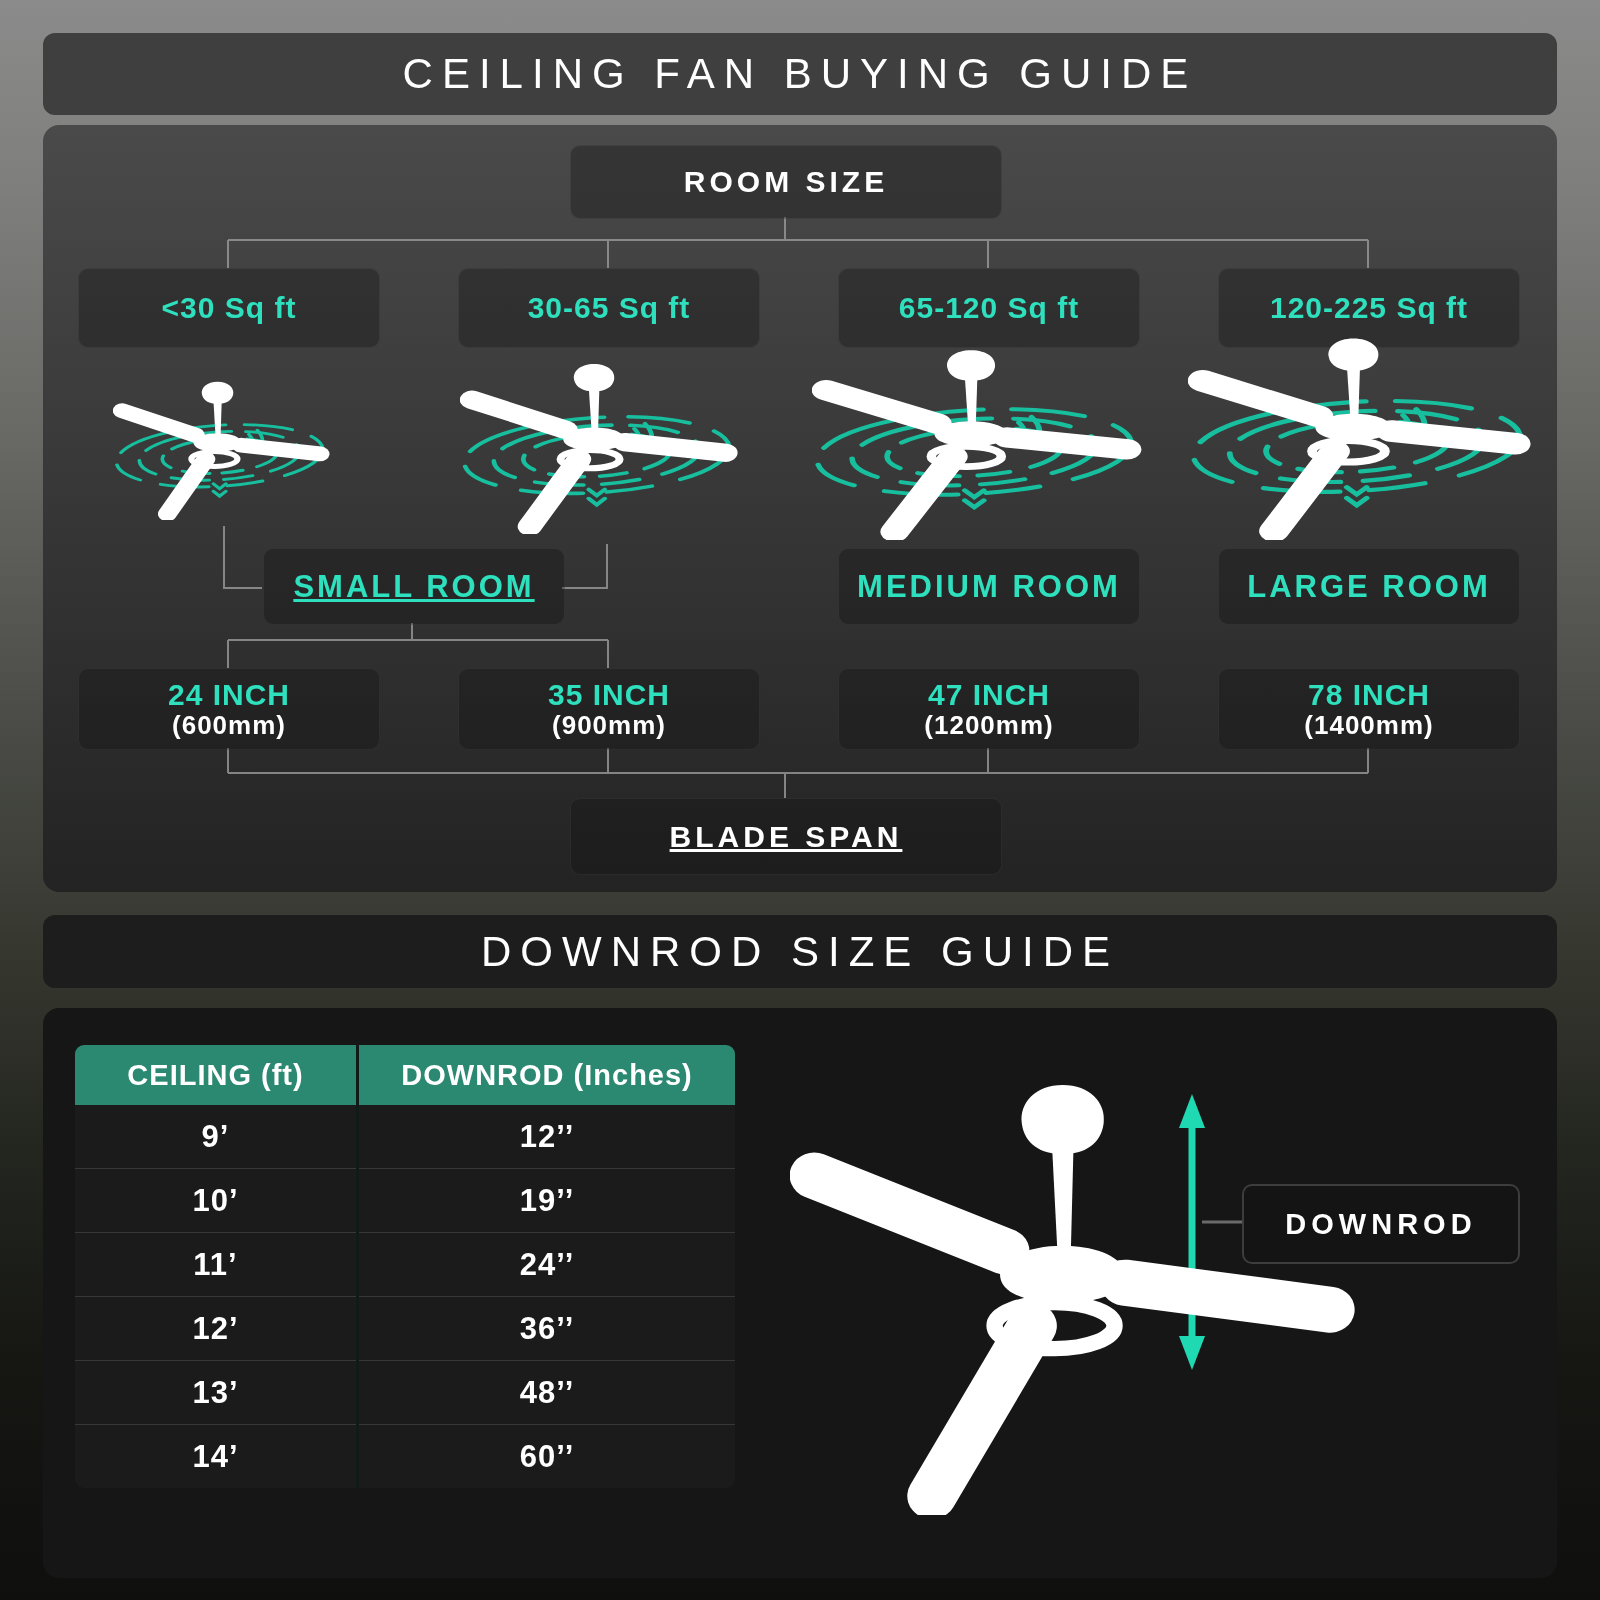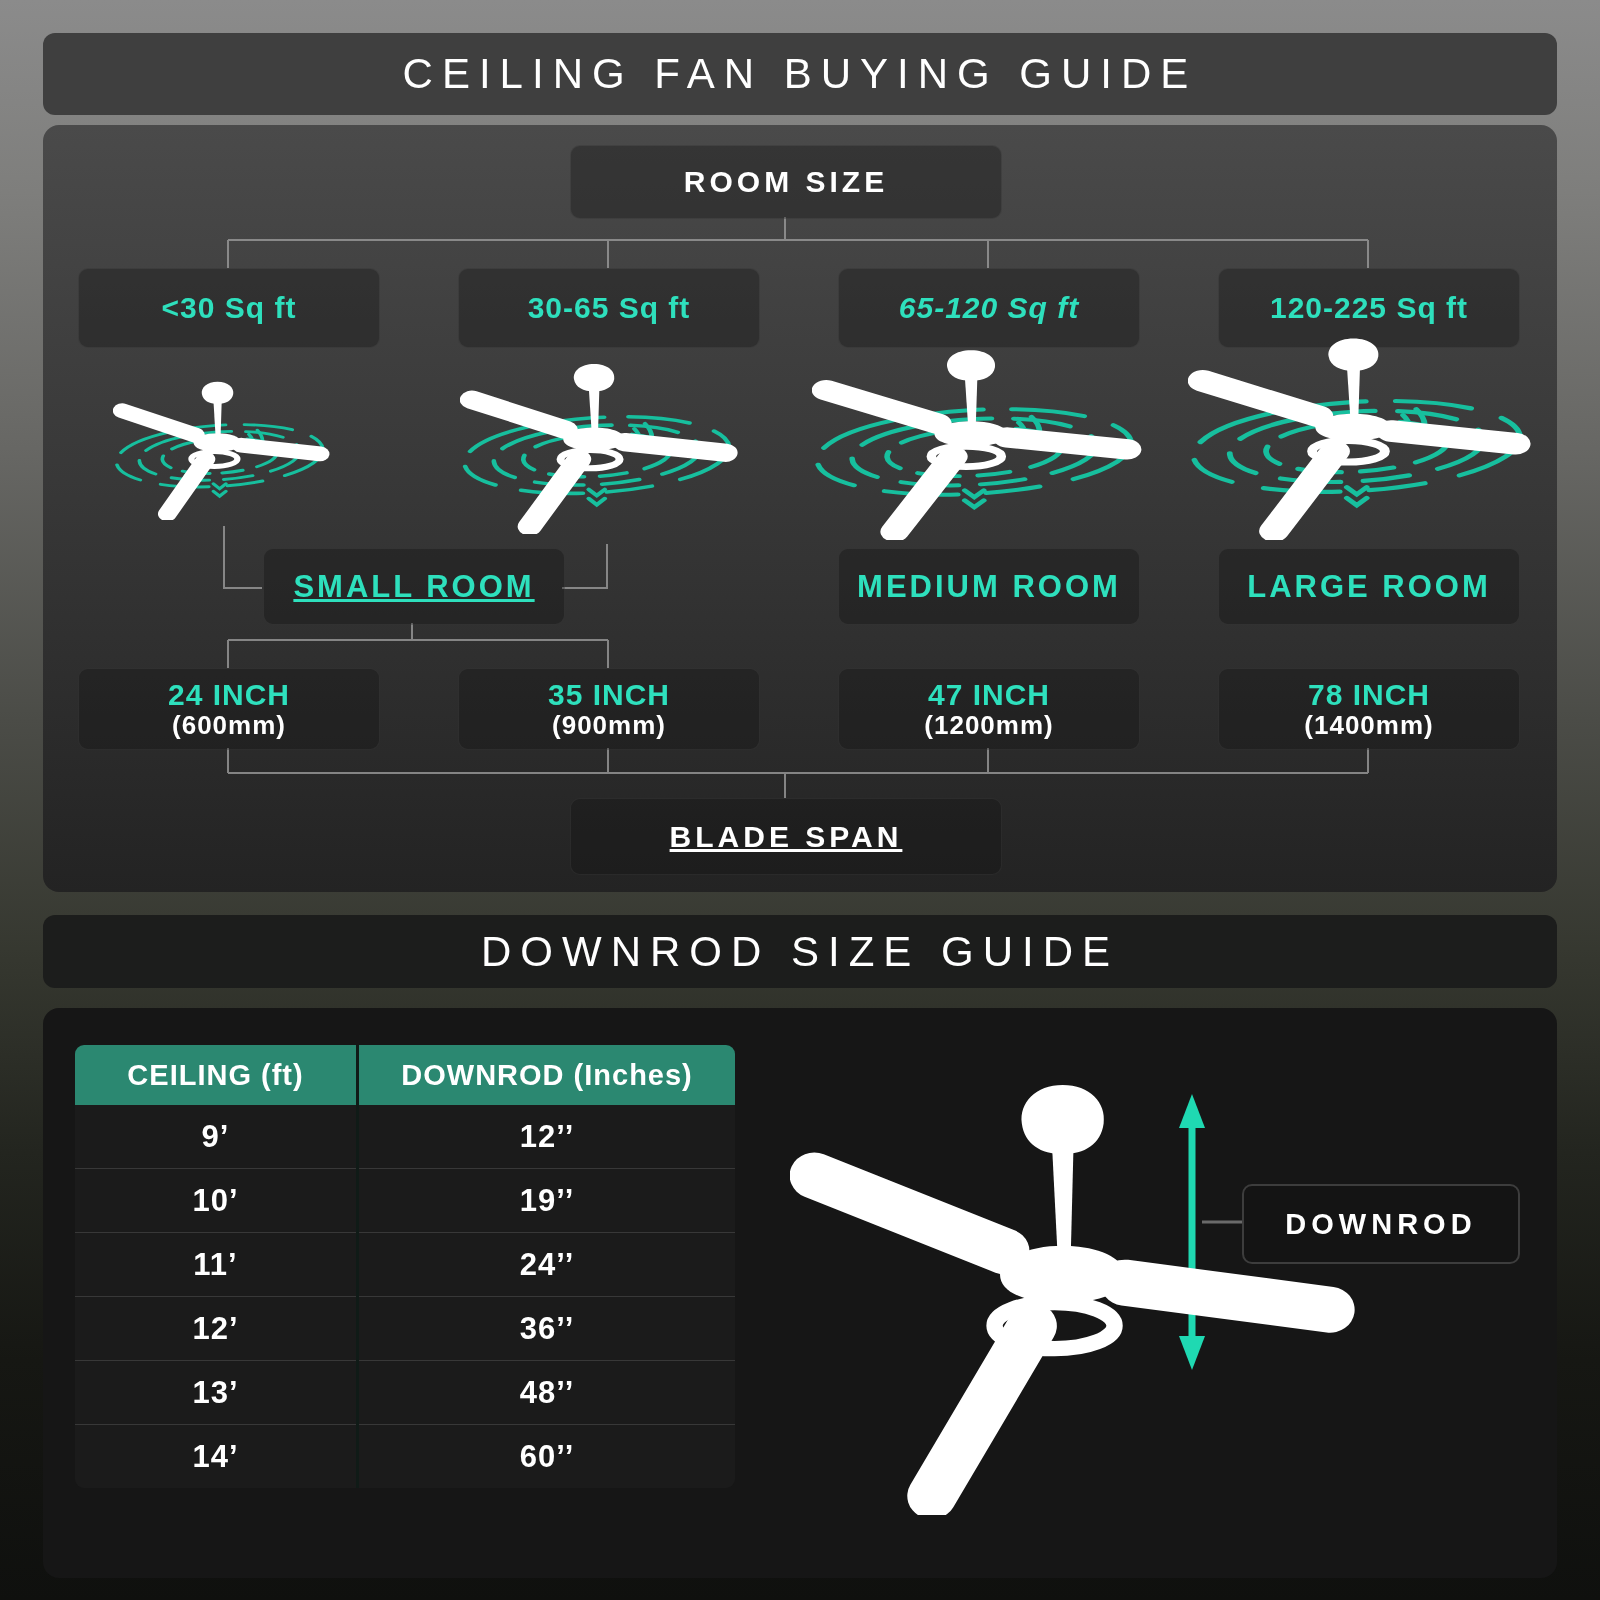--- a/index.html
+++ b/index.html
@@ -115,21 +115,21 @@
     <div class="node white" style="left:527px;top:20px;width:430px;height:72px;">
       <span>ROOM SIZE</span>
     </div>
 
     <div class="node teal" style="left:35px;top:143px;width:300px;height:78px;">
       <span>&lt;30 Sq ft</span>
     </div>
     <div class="node teal" style="left:415px;top:143px;width:300px;height:78px;align-items:center;">
       <span>30-65 Sq ft</span>
     </div>
-    <div class="node teal" style="left:795px;top:143px;width:300px;height:78px;font-style:italic;">
+    <div class="node teal" style="left:795px;top:143px;width:300px;height:78px;">
       <span>65-120 Sq ft</span>
     </div>
     <div class="node teal" style="left:1175px;top:143px;width:300px;height:78px;">
       <span>120-225 Sq ft</span>
     </div>
 
     <div class="node room" style="left:220px;top:423px;width:300px;height:75px;text-decoration:underline;">
       <span>SMALL ROOM</span>
     </div>
     <div class="node room" style="left:795px;top:423px;width:300px;height:75px;">

